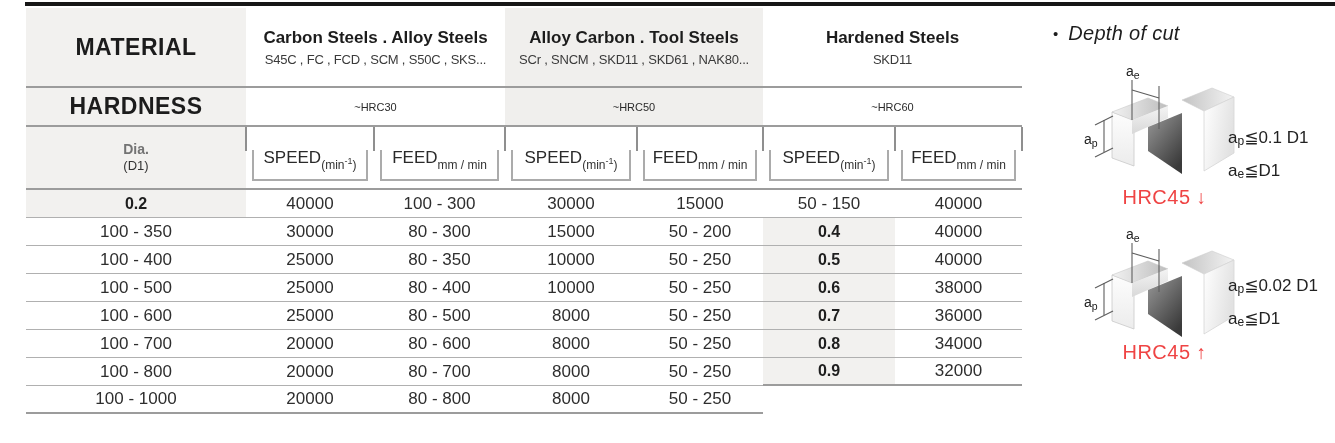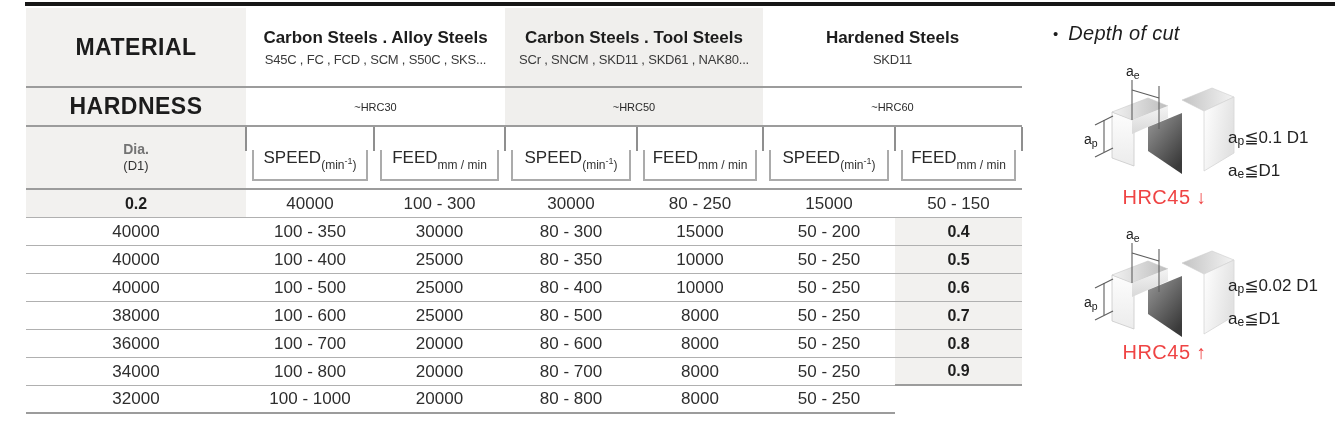--- a/index.html
+++ b/index.html
@@ -75,21 +75,21 @@
   <div id="cut-table">
 
     <div class="cell col1bg rule-major">
       <span class="row-label">MATERIAL</span>
     </div>
     <div class="cell span2 rule-major">
       <span class="grp-title">Carbon Steels . Alloy Steels</span>
       <span class="grp-sub">S45C , FC , FCD , SCM , S50C , SKS...</span>
     </div>
     <div class="cell span2 grpBbg rule-major">
-      <span class="grp-title">Carbon Steels . Tool Steels</span>
+      <span class="grp-title">Alloy Carbon . Tool Steels</span>
       <span class="grp-sub">SCr , SNCM , SKD11 , SKD61 , NAK80...</span>
     </div>
     <div class="cell span2 rule-major">
       <span class="grp-title">Hardened Steels</span>
       <span class="grp-sub">SKD11</span>
     </div>
 
     <div class="cell col1bg rule-major">
       <span class="row-label">HARDNESS</span>
     </div>
@@ -148,21 +148,20 @@
       <div class="hdr-stack">
         <span class="hd-main">FEED</span>
         <span class="hd-unit">mm / min</span>
       </div>
     </div>
 
   <div class="cell col1bg dia-val rule-data">0.2</div>
       <div class="cell num rule-data">40000</div>
       <div class="cell num rule-data">100 - 300</div>
       <div class="cell num rule-data">30000</div>
-      <div class="cell num rule-data">80 - 250</div>
       <div class="cell num rule-data">15000</div>
       <div class="cell num rule-data">50 - 150</div>
       <div class="cell num rule-data">40000</div>
       <div class="cell num rule-data">100 - 350</div>
       <div class="cell num rule-data">30000</div>
       <div class="cell num rule-data">80 - 300</div>
       <div class="cell num rule-data">15000</div>
       <div class="cell num rule-data">50 - 200</div>
       <div class="cell col1bg dia-val rule-data">0.4</div>
       <div class="cell num rule-data">40000</div>

